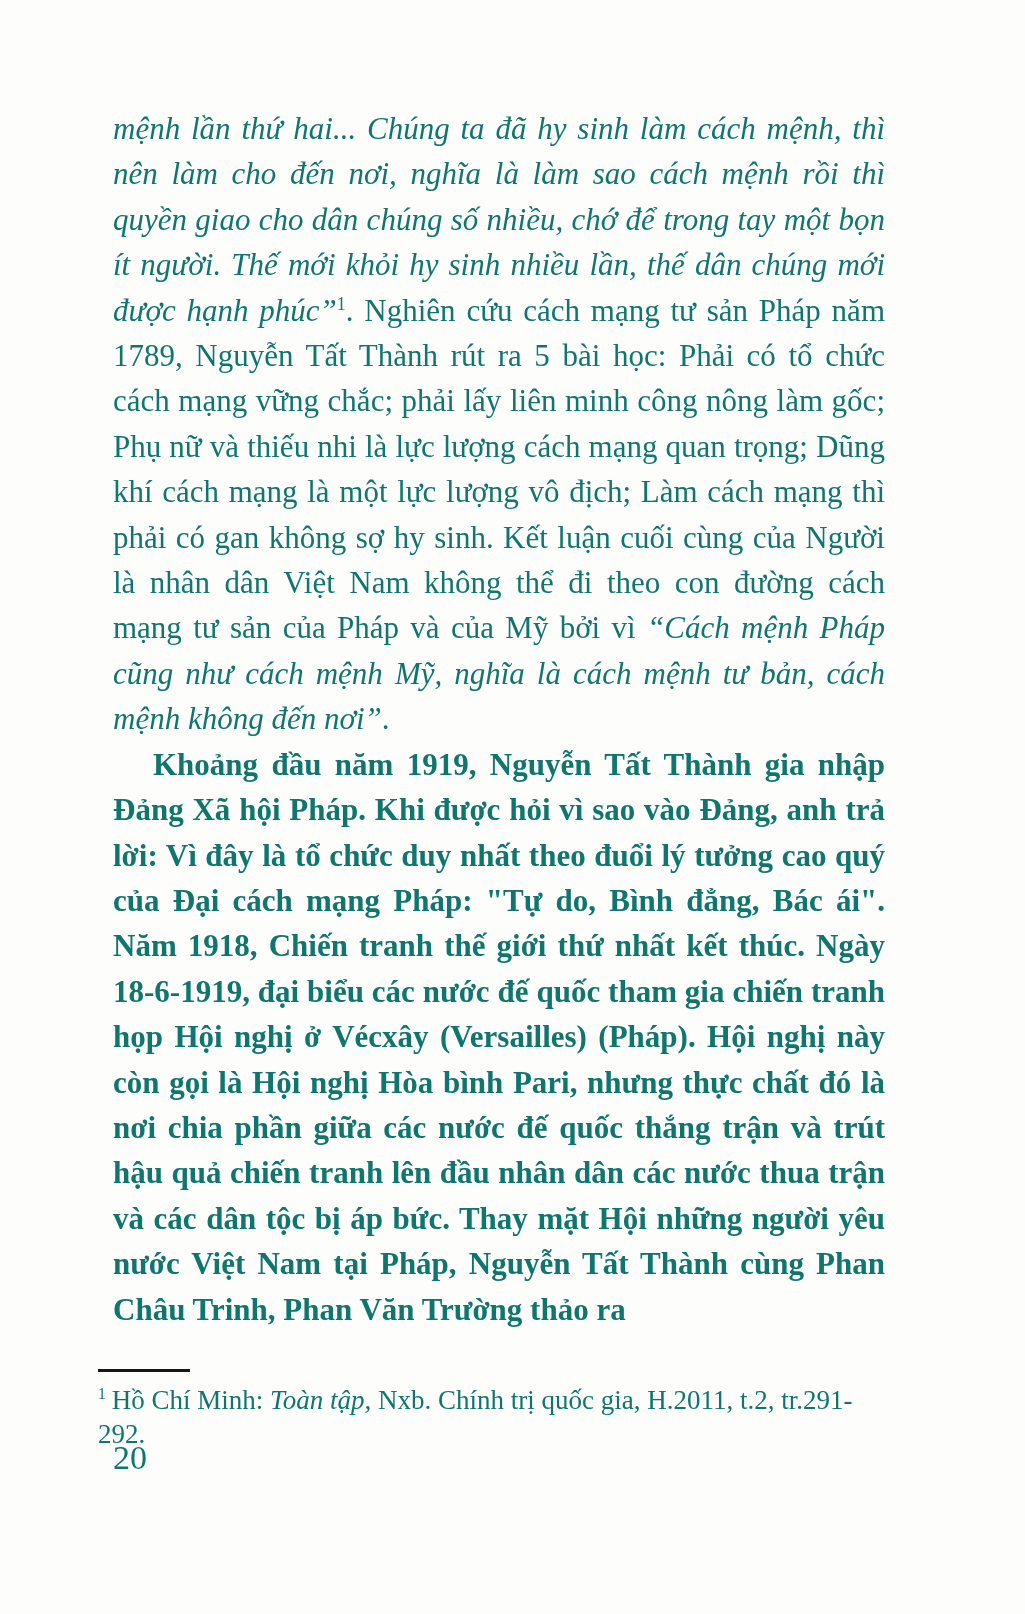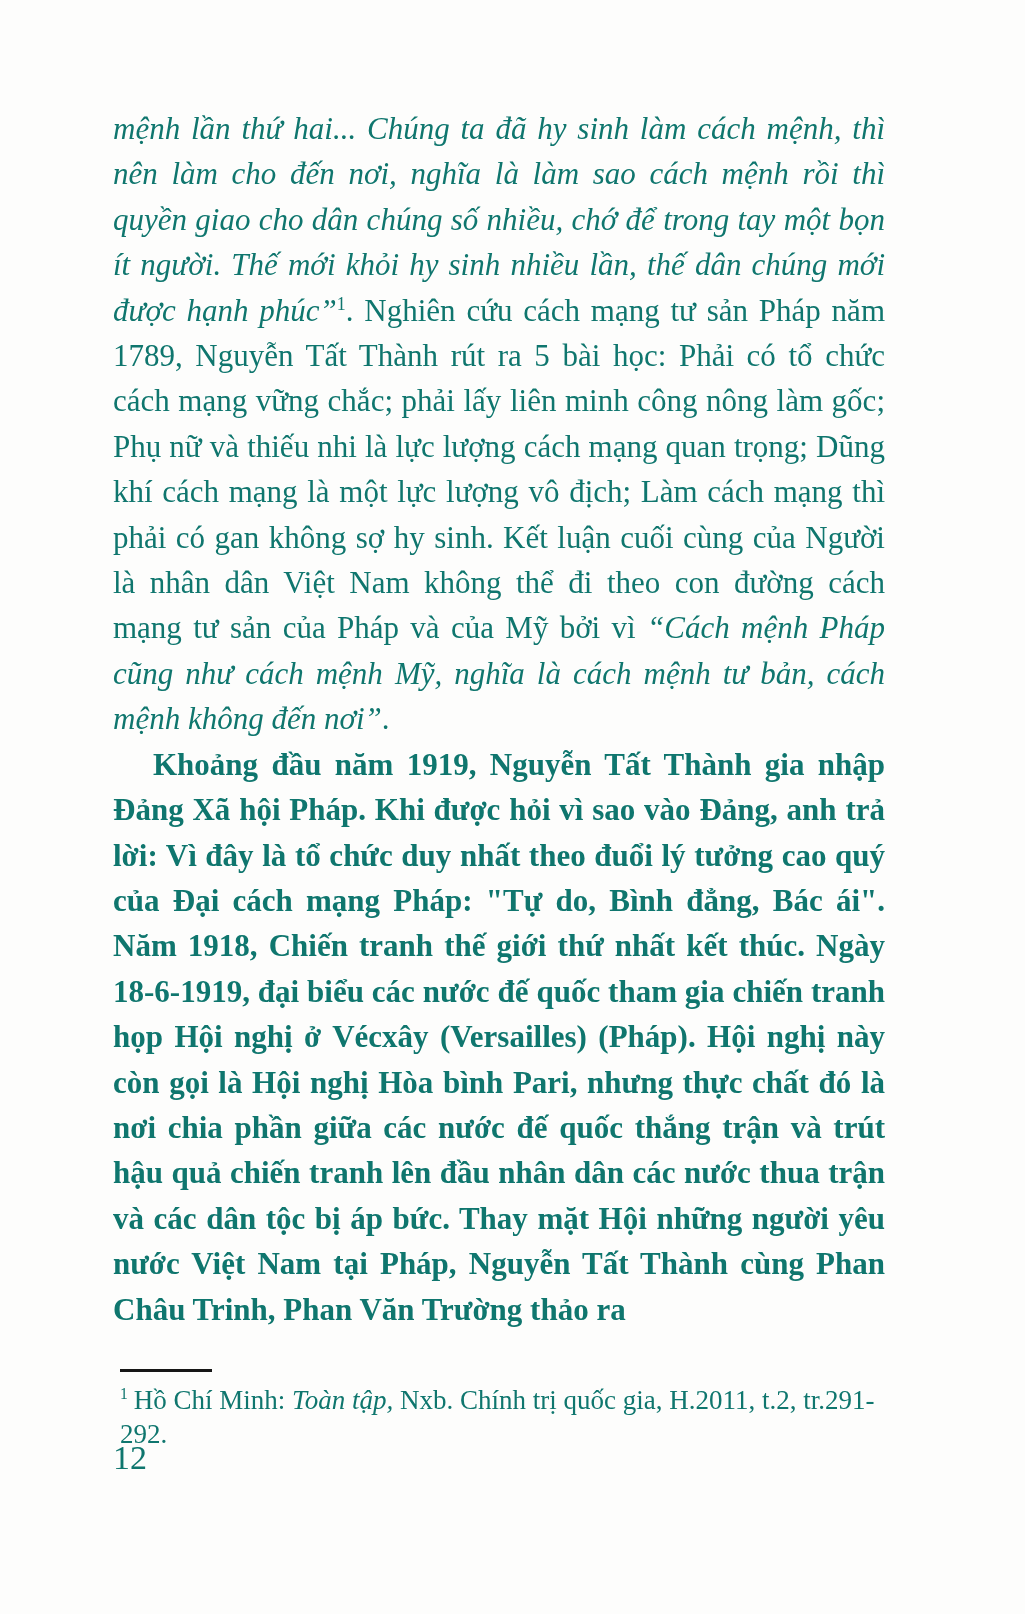--- a/index.html
+++ b/index.html
@@ -26,21 +26,21 @@
   .para { margin: 0; }
   .para.indent { text-indent: 40px; font-weight: bold; }
   .italic { font-style: italic; }
   sup.fnref {
     font-size: 0.58em;
     vertical-align: super;
     line-height: 0;
   }
   .footnote-block {
     position: absolute;
-    left: 120px;
+    left: 98px;
     top: 1369px;
     width: 772px;
   }
   .footnote-rule {
     width: 92px;
     height: 0;
     border-top: 3px solid #161616;
     margin-bottom: 11px;
   }
   .footnote-text {
@@ -66,15 +66,15 @@
     <p class="para"><span class="italic">mệnh lần thứ hai... Chúng ta đã hy sinh làm cách mệnh, thì nên làm cho đến nơi, nghĩa là làm sao cách mệnh rồi thì quyền giao cho dân chúng số nhiều, chớ để trong tay một bọn ít người. Thế mới khỏi hy sinh nhiều lần, thế dân chúng mới được hạnh phúc”</span><sup class="fnref">1</sup><span>. Nghiên cứu cách mạng tư sản Pháp năm 1789, Nguyễn Tất Thành rút ra 5 bài học: Phải có tổ chức cách mạng vững chắc; phải lấy liên minh công nông làm gốc; Phụ nữ và thiếu nhi là lực lượng cách mạng quan trọng; Dũng khí cách mạng là một lực lượng vô địch; Làm cách mạng thì phải có gan không sợ hy sinh. Kết luận cuối cùng của Người là nhân dân Việt Nam không thể đi theo con đường cách mạng tư sản của Pháp và của Mỹ bởi vì </span><span class="italic">“Cách mệnh Pháp cũng như cách mệnh Mỹ, nghĩa là cách mệnh tư bản, cách mệnh không đến nơi”</span><span>.</span></p>
 
     <p class="para indent"><span>Khoảng đầu năm 1919, Nguyễn Tất Thành gia nhập Đảng Xã hội Pháp. Khi được hỏi vì sao vào Đảng, anh trả lời: Vì đây là tổ chức duy nhất theo đuổi lý tưởng cao quý của Đại cách mạng Pháp: "Tự do, Bình đẳng, Bác ái". Năm 1918, Chiến tranh thế giới thứ nhất kết thúc. Ngày 18-6-1919, đại biểu các nước đế quốc tham gia chiến tranh họp Hội nghị ở Vécxây (Versailles) (Pháp). Hội nghị này còn gọi là Hội nghị Hòa bình Pari, nhưng thực chất đó là nơi chia phần giữa các nước đế quốc thắng trận và trút hậu quả chiến tranh lên đầu nhân dân các nước thua trận và các dân tộc bị áp bức. Thay mặt Hội những người yêu nước Việt Nam tại Pháp, Nguyễn Tất Thành cùng Phan Châu Trinh, Phan Văn Trường thảo ra</span></p>
   </div>
 
   <div class="footnote-block">
     <div class="footnote-rule"></div>
     <p class="footnote-text"><sup class="fnref">1</sup><span>Hồ Chí Minh: </span><span class="italic">Toàn tập,</span><span>  Nxb. Chính trị quốc gia, H.2011, t.2, tr.291-292.</span></p>
   </div>
 
-  <div class="page-number">12</div>
+  <div class="page-number">20</div>
 
 </div>
 
 </body></html>

